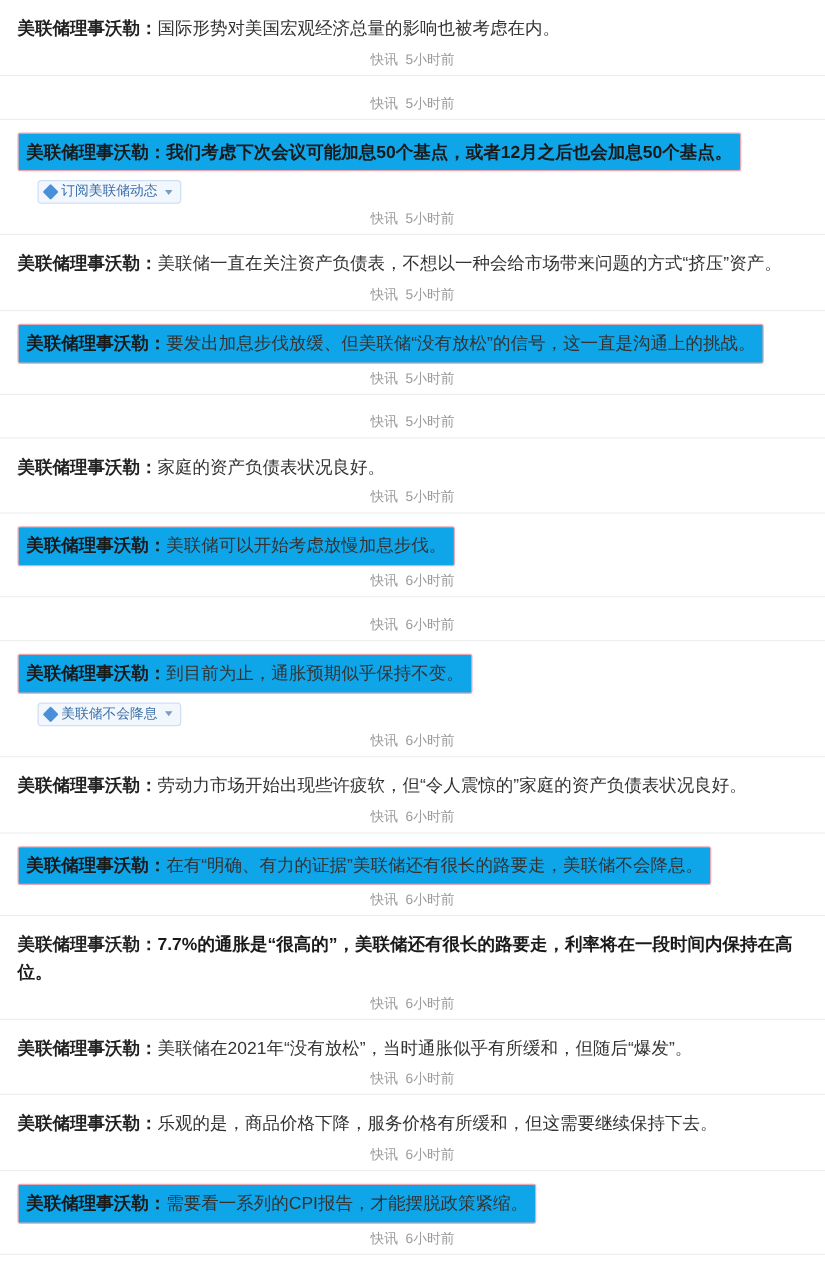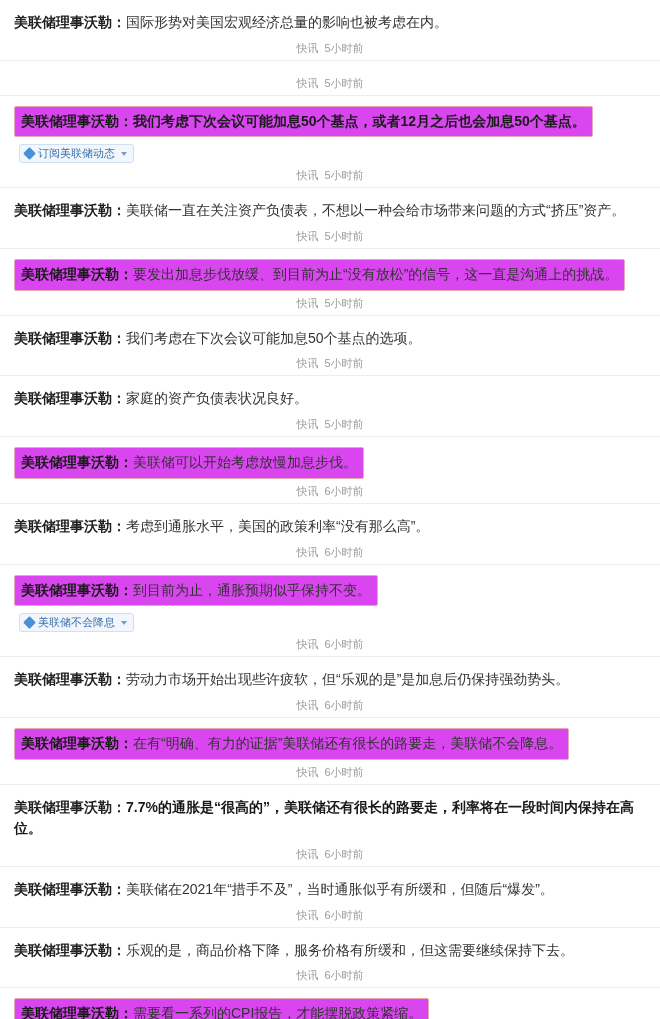--- a/index.html
+++ b/index.html
@@ -17,21 +17,21 @@
     width: 660px;
   }
   .news-item {
     padding: 10px 14px 6px 14px;
     border-bottom: 1px solid #ededed;
     background: #ffffff;
     position: relative;
   }
   .news-item.highlight .bubble {
     border: 1px solid #e8a8b4;
-    background: #d946ef;
+    background: #0ea5e9;
     display: inline-block;
     padding: 4px 6px 4px 6px;
     border-radius: 2px;
     box-sizing: border-box;
   }
   .news-item .bubble {
     display: block;
     padding: 2px 0 2px 0;
     line-height: 1.55;
     font-size: 14px;
@@ -47,21 +47,21 @@
     color: #333333;
   }
   .news-item.bold-body .body-text {
     font-weight: bold;
     color: #1a1a1a;
   }
   .news-item.highlight.bold-body .body-text {
     font-weight: bold;
   }
   .tag-row {
-    margin: 7px 0 2px 5px;
+    margin: 7px 0 2px 16px;
   }
   .tag {
     display: inline-flex;
     align-items: center;
     gap: 4px;
     border: 1px solid #cfe0f5;
     background: #f2f7fd;
     color: #3b6fa8;
     border-radius: 3px;
     font-size: 11px;
@@ -113,50 +113,48 @@
     </div>
     <div class="news-item highlight bold-body"><div class="bubble"><span class="source">美联储理事沃勒：</span><span class="body-text">我们考虑下次会议可能加息50个基点，或者12月之后也会加息50个基点。</span></div><div class="tag-row"><span class="tag">
           <span class="diamond-icon"></span>
           <span>订阅美联储动态</span>
           <span class="caret-icon"></span>
         </span></div><div class="meta"><span class="kind">快讯</span><span class="time">5小时前</span></div></div>
     <div class="news-item">
       <div class="bubble"><span class="source">美联储理事沃勒：</span><span class="body-text">美联储一直在关注资产负债表，不想以一种会给市场带来问题的方式“挤压”资产。</span></div>
       <div class="meta"><span class="kind">快讯</span><span class="time">5小时前</span></div>
     </div>
-    <div class="news-item highlight"><div class="bubble"><span class="source">美联储理事沃勒：</span><span class="body-text">要发出加息步伐放缓、到目前为止“没有放松”的信号，这一直是沟通上的挑战。</span></div><div class="meta"><span class="kind">快讯</span><span class="time">5小时前</span></div></div>
+    <div class="news-item highlight"><div class="bubble"><span class="source">美联储理事沃勒：</span><span class="body-text">要发出加息步伐放缓、但美联储“没有放松”的信号，这一直是沟通上的挑战。</span></div><div class="meta"><span class="kind">快讯</span><span class="time">5小时前</span></div></div>
     <div class="news-item">
-      <div class="bubble"><span class="source">美联储理事沃勒：</span><span class="body-text">我们考虑在下次会议可能加息50个基点的选项。</span></div>
       <div class="meta"><span class="kind">快讯</span><span class="time">5小时前</span></div>
     </div>
     <div class="news-item">
       <div class="bubble"><span class="source">美联储理事沃勒：</span><span class="body-text">家庭的资产负债表状况良好。</span></div>
       <div class="meta"><span class="kind">快讯</span><span class="time">5小时前</span></div>
     </div>
     <div class="news-item highlight"><div class="bubble"><span class="source">美联储理事沃勒：</span><span class="body-text">美联储可以开始考虑放慢加息步伐。</span></div><div class="meta"><span class="kind">快讯</span><span class="time">6小时前</span></div></div>
     <div class="news-item">
-      <div class="bubble"><span class="source">美联储理事沃勒：</span><span class="body-text">考虑到通胀水平，美国的政策利率“没有那么高”。</span></div>
       <div class="meta"><span class="kind">快讯</span><span class="time">6小时前</span></div>
     </div>
     <div class="news-item highlight"><div class="bubble"><span class="source">美联储理事沃勒：</span><span class="body-text">到目前为止，通胀预期似乎保持不变。</span></div><div class="tag-row"><span class="tag">
           <span class="diamond-icon"></span>
           <span>美联储不会降息</span>
           <span class="caret-icon"></span>
         </span></div><div class="meta"><span class="kind">快讯</span><span class="time">6小时前</span></div></div>
     <div class="news-item">
-      <div class="bubble"><span class="source">美联储理事沃勒：</span><span class="body-text">劳动力市场开始出现些许疲软，但“乐观的是”是加息后仍保持强劲势头。</span></div>
+      <div class="bubble"><span class="source">美联储理事沃勒：</span><span class="body-text">劳动力市场开始出现些许疲软，但“令人震惊的”家庭的资产负债表状况良好。</span></div>
       <div class="meta"><span class="kind">快讯</span><span class="time">6小时前</span></div>
     </div>
     <div class="news-item highlight"><div class="bubble"><span class="source">美联储理事沃勒：</span><span class="body-text">在有“明确、有力的证据”美联储还有很长的路要走，美联储不会降息。</span></div><div class="meta"><span class="kind">快讯</span><span class="time">6小时前</span></div></div>
     <div class="news-item bold-body">
       <div class="bubble"><span class="source">美联储理事沃勒：</span><span class="body-text">7.7%的通胀是“很高的”，美联储还有很长的路要走，利率将在一段时间内保持在高位。</span></div>
       <div class="meta"><span class="kind">快讯</span><span class="time">6小时前</span></div>
     </div>
     <div class="news-item">
-      <div class="bubble"><span class="source">美联储理事沃勒：</span><span class="body-text">美联储在2021年“措手不及”，当时通胀似乎有所缓和，但随后“爆发”。</span></div>
+      <div class="bubble"><span class="source">美联储理事沃勒：</span><span class="body-text">美联储在2021年“没有放松”，当时通胀似乎有所缓和，但随后“爆发”。</span></div>
       <div class="meta"><span class="kind">快讯</span><span class="time">6小时前</span></div>
     </div>
     <div class="news-item">
       <div class="bubble"><span class="source">美联储理事沃勒：</span><span class="body-text">乐观的是，商品价格下降，服务价格有所缓和，但这需要继续保持下去。</span></div>
       <div class="meta"><span class="kind">快讯</span><span class="time">6小时前</span></div>
     </div>
     <div class="news-item highlight"><div class="bubble"><span class="source">美联储理事沃勒：</span><span class="body-text">需要看一系列的CPI报告，才能摆脱政策紧缩。</span></div><div class="meta"><span class="kind">快讯</span><span class="time">6小时前</span></div></div>
   </div>
 
 </body></html>

